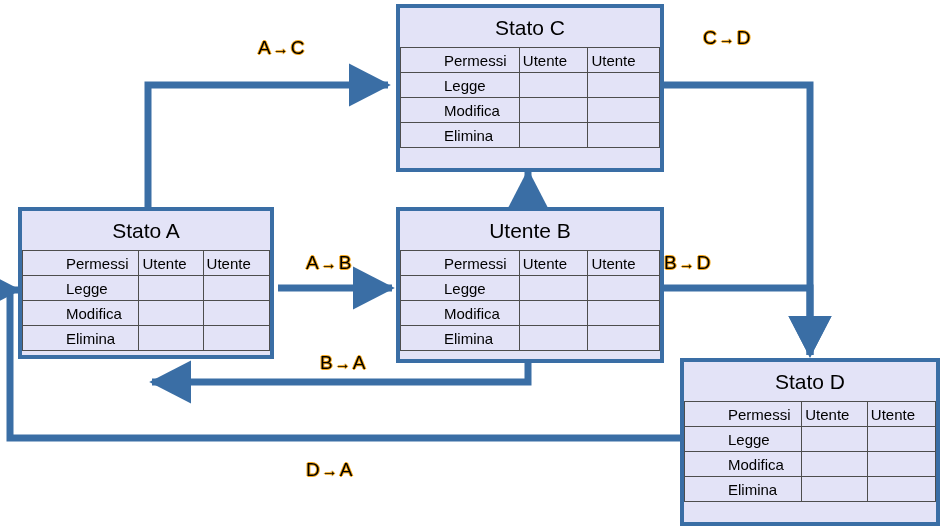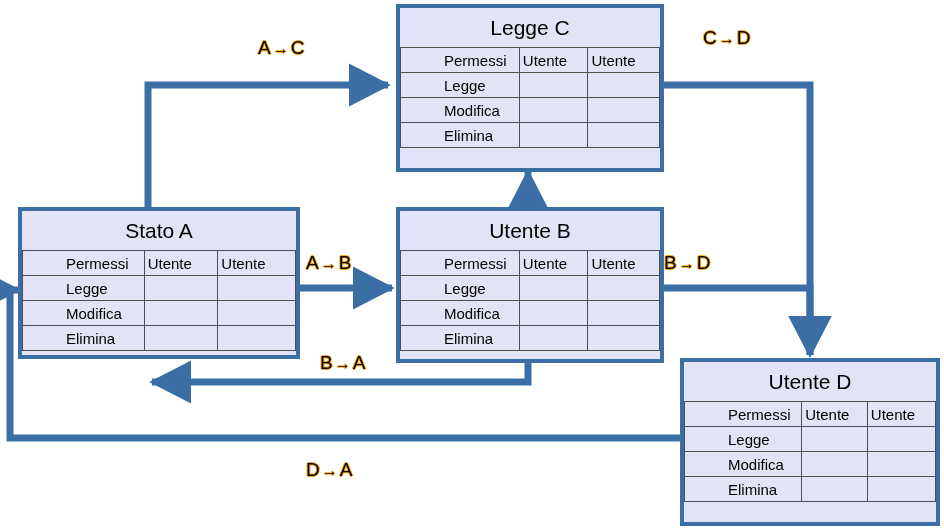--- a/index.html
+++ b/index.html
@@ -137,48 +137,48 @@
 
   <div class="edge-label" style="left:320px; top:353px;">
     <span>B</span><span class="arrowglyph">→</span><span>A</span>
   </div>
 
   <div class="edge-label" style="left:306px; top:460px;">
     <span>D</span><span class="arrowglyph">→</span><span>A</span>
   </div>
 
   <div class="state-box" style="left:396px; top:4px; width:268px; height:168px;">
-    <div class="state-title">Legge C</div>
-    <table class="perm-table">
-      <tbody>
-          <tr>
-        <td class="c0">Permessi</td>
-        <td class="c1">Utente</td>
-        <td class="c2">Utente</td>
-      </tr>
-      <tr>
-        <td class="c0">Legge</td>
-        <td class="c1"></td>
-        <td class="c2"></td>
-      </tr>
-      <tr>
-        <td class="c0">Modifica</td>
-        <td class="c1"></td>
-        <td class="c2"></td>
-      </tr>
-      <tr>
-        <td class="c0">Elimina</td>
-        <td class="c1"></td>
-        <td class="c2"></td>
-      </tr>
-    </tbody>
-      </table>
-  </div>
-
-  <div class="state-box" style="left:18px; top:207px; width:282px; height:152px;">
+    <div class="state-title">Stato C</div>
+    <table class="perm-table">
+      <tbody>
+          <tr>
+        <td class="c0">Permessi</td>
+        <td class="c1">Utente</td>
+        <td class="c2">Utente</td>
+      </tr>
+      <tr>
+        <td class="c0">Legge</td>
+        <td class="c1"></td>
+        <td class="c2"></td>
+      </tr>
+      <tr>
+        <td class="c0">Modifica</td>
+        <td class="c1"></td>
+        <td class="c2"></td>
+      </tr>
+      <tr>
+        <td class="c0">Elimina</td>
+        <td class="c1"></td>
+        <td class="c2"></td>
+      </tr>
+    </tbody>
+      </table>
+  </div>
+
+  <div class="state-box" style="left:18px; top:207px; width:256px; height:152px;">
     <div class="state-title">Stato A</div>
     <table class="perm-table">
       <tbody>
           <tr>
         <td class="c0">Permessi</td>
         <td class="c1">Utente</td>
         <td class="c2">Utente</td>
       </tr>
       <tr>
         <td class="c0">Legge</td>
@@ -221,21 +221,21 @@
       <tr>
         <td class="c0">Elimina</td>
         <td class="c1"></td>
         <td class="c2"></td>
       </tr>
     </tbody>
       </table>
   </div>
 
   <div class="state-box" style="left:680px; top:358px; width:260px; height:168px;">
-    <div class="state-title">Utente D</div>
+    <div class="state-title">Stato D</div>
     <table class="perm-table">
       <tbody>
           <tr>
         <td class="c0">Permessi</td>
         <td class="c1">Utente</td>
         <td class="c2">Utente</td>
       </tr>
       <tr>
         <td class="c0">Legge</td>
         <td class="c1"></td>

